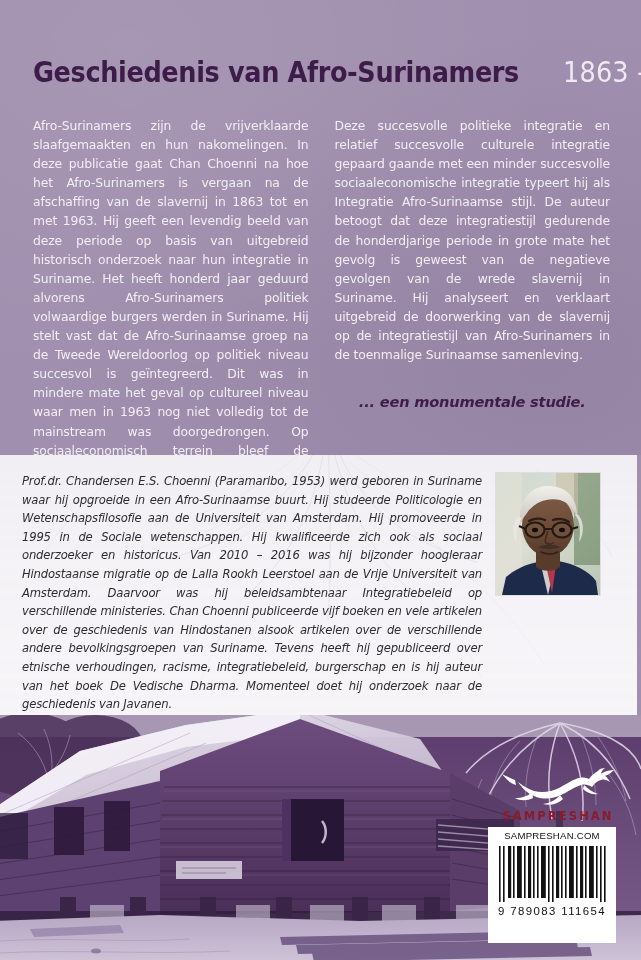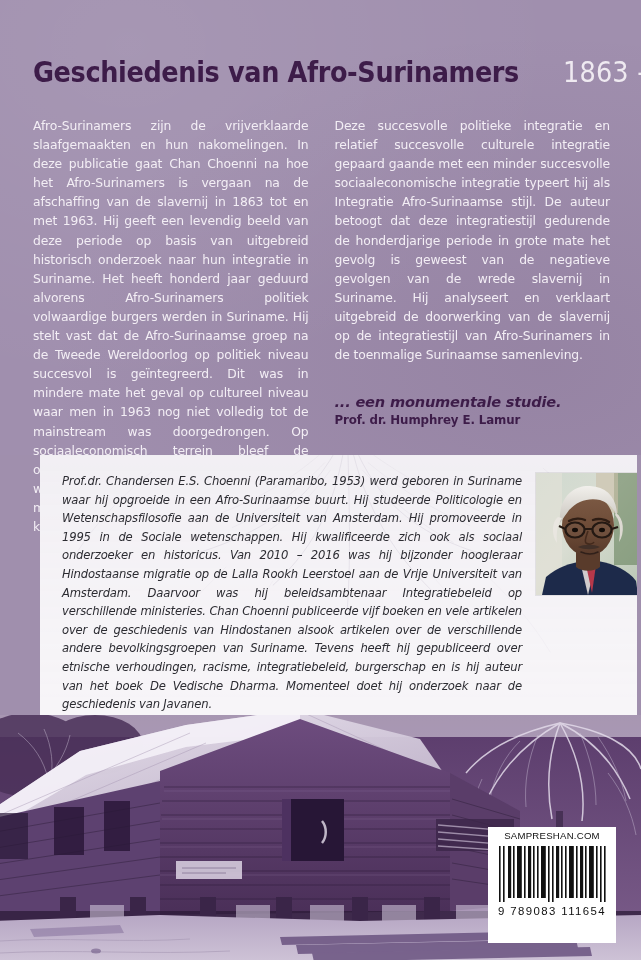--- a/index.html
+++ b/index.html
@@ -65,20 +65,21 @@
     margin:0;
     color:#f3eef5;
     font-family:"DejaVu Sans", sans-serif;
     font-size:12.35px;
     line-height:19.1px;
     text-align:justify;
     letter-spacing:-.12px;
   }
   .quote-block{
     margin-top:28px;
+    text-align:center;
     color:#3d1c49;
   }
   .quote-text{
     font-family:"DejaVu Sans", sans-serif;
     font-style:italic;
     font-weight:700;
     font-size:14.6px;
     letter-spacing:-.2px;
     display:block;
   }
@@ -91,21 +92,20 @@
     margin-top:3px;
   }
 
   
   .panel-bio{
     position:absolute;
     left:0; top:455px; right:4px;
     height:336px;
     background:#f7f5f8;
     overflow:hidden;
-    margin-left:40px;
   }
   .bio-bg{
     position:absolute; inset:0;
     opacity:.30;
   }
   .bio-inner{
     position:absolute;
     left:22px; top:17px;
     width:460px;
   }
@@ -200,21 +200,20 @@
     </div>
 
     <div class="cols">
       <div class="col">
         <p class="blurb">Afro-Surinamers zijn de vrijverklaarde slaafgemaakten en hun nakomelingen. In deze publicatie gaat Chan Choenni na hoe het Afro-Surinamers is vergaan na de afschaffing van de slavernij in 1863 tot en met 1963. Hij geeft een levendig beeld van deze periode op basis van uitgebreid historisch onderzoek naar hun integratie in Suriname. Het heeft honderd jaar geduurd alvorens Afro-Surinamers politiek volwaardige burgers werden in Suriname. Hij stelt vast dat de Afro-Surinaamse groep na de Tweede Wereldoorlog op politiek niveau succesvol is geïntegreerd. Dit was in mindere mate het geval op cultureel niveau waar men in 1963 nog niet volledig tot de mainstream was doorgedrongen. Op sociaaleconomisch terrein bleef de ontwikkeling achter. Er formeerde zich weliswaar een middenklasse, maar de meerderheid bleef behoren tot de lagere klasse en de onderklasse.</p>
       </div>
       <div class="col">
         <p class="blurb">Deze succesvolle politieke integratie en relatief succesvolle culturele integratie gepaard gaande met een minder succesvolle sociaaleconomische integratie typeert hij als Integratie Afro-Surinaamse stijl. De auteur betoogt dat deze integratiestijl gedurende de honderdjarige periode in grote mate het gevolg is geweest van de negatieve gevolgen van de wrede slavernij in Suriname. Hij analyseert en verklaart uitgebreid de doorwerking van de slavernij op de integratiestijl van Afro-Surinamers in de toenmalige Surinaamse samenleving.</p>
         <div class="quote-block">
           <span class="quote-text">... een monumentale studie.</span>
-          <span class="quote-attr">Prof. dr. Humphrey E. Lamur</span>
         </div>
       </div>
     </div>
   </div>
 
   <div class="panel-bio">
 
     <svg class="bio-bg" viewBox="0 0 641 260" preserveAspectRatio="xMidYMid slice">
       <defs>
         <linearGradient id="pfade" x1="0" y1="0" x2="0" y2="1">
@@ -462,20 +461,37 @@
         <path d="M30 214 L120 210 L124 218 L34 222 Z"></path>
       </g>
       <g stroke="#9f90ad" stroke-width="1" opacity=".5" fill="none">
         <path d="M0 226 C 60 222, 130 228, 190 224"></path>
         <path d="M0 238 C 70 234, 150 240, 230 236"></path>
       </g>
       <ellipse cx="96" cy="236" rx="5" ry="2.5" fill="#7b6790" opacity=".7"></ellipse>
     </svg>
   </div>
 
+  <div class="pub-logo">
+    <svg class="pub-mark" width="112" height="42" viewBox="0 0 112 42">
+      <g fill="#ffffff">
+        <path d="M96 6 C 92 8, 89 11, 87 14 C 83 12, 78 12, 74 14 C 68 16, 63 20, 57 23
+                 C 49 27, 40 28, 32 26 C 26 24, 21 21, 16 17 C 20 23, 25 28, 32 31
+                 C 41 35, 51 34, 59 30 C 66 27, 72 22, 79 20 C 83 19, 87 20, 90 22
+                 C 92 19, 95 16, 99 15 C 102 14, 105 15, 108 17 C 106 13, 103 10, 99 8
+                 C 100 6, 101 4, 103 3 C 100 3, 97 4, 96 6 Z"></path>
+        <path d="M30 27 C 26 31, 20 33, 13 33 C 18 36, 25 36, 31 33 Z"></path>
+        <path d="M58 30 C 54 35, 48 38, 41 39 C 48 41, 56 39, 61 34 Z"></path>
+        <path d="M82 20 C 86 24, 90 27, 96 29 C 91 30, 85 28, 81 24 Z"></path>
+        <path d="M13 15 C 8 13, 4 11, 0 9 C 4 14, 8 18, 14 20 Z"></path>
+        <path d="M100 8 C 104 6, 108 5, 112 5 C 108 9, 104 11, 99 12 Z"></path>
+      </g>
+    </svg>
+    <span class="pub-name">SAMPRESHAN</span>
+  </div>
 
   <div class="barcode-box">
     <span class="barcode-url">SAMPRESHAN.COM</span>
     <svg class="barcode-bars" width="116" height="60" viewBox="0 0 116 60">
       <rect x="0" y="0" width="116" height="60" fill="#ffffff"></rect>
       <g fill="#111111">
         <rect x="5" y="2" width="1.6" height="56"></rect>
         <rect x="9" y="2" width="1.6" height="56"></rect>
         <rect x="14" y="2" width="3.2" height="52"></rect>
         <rect x="19" y="2" width="1.6" height="52"></rect>

